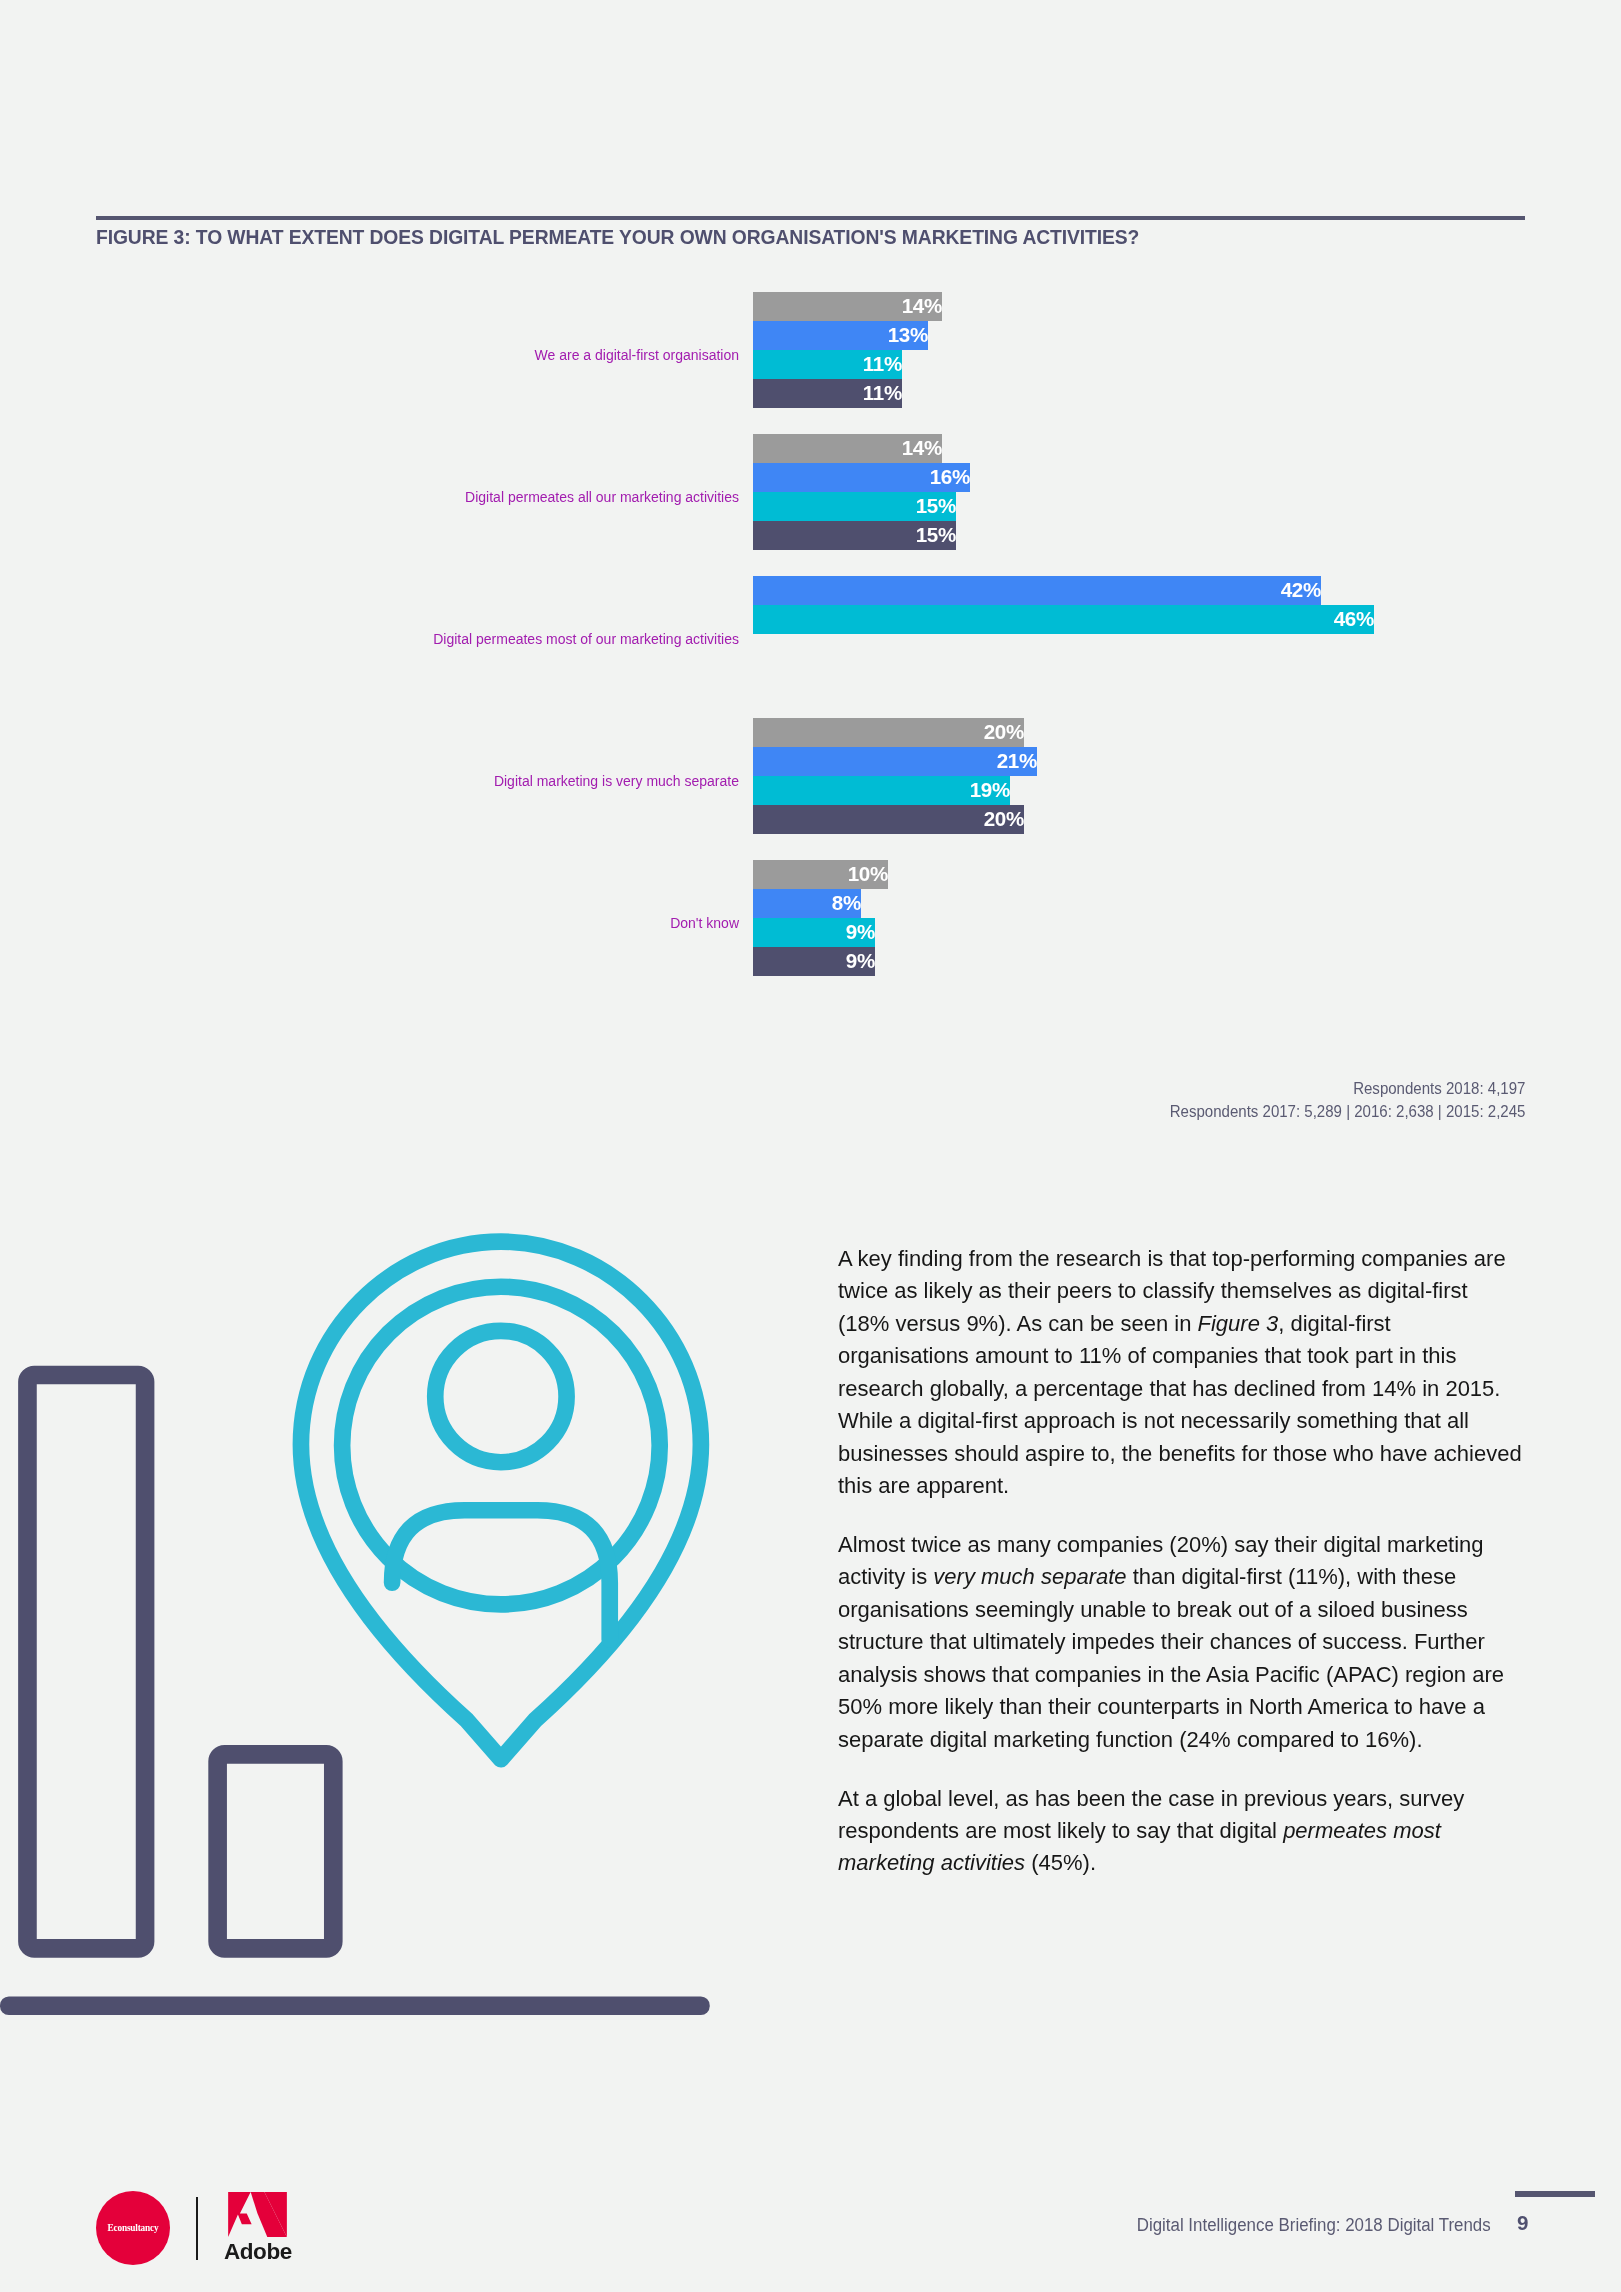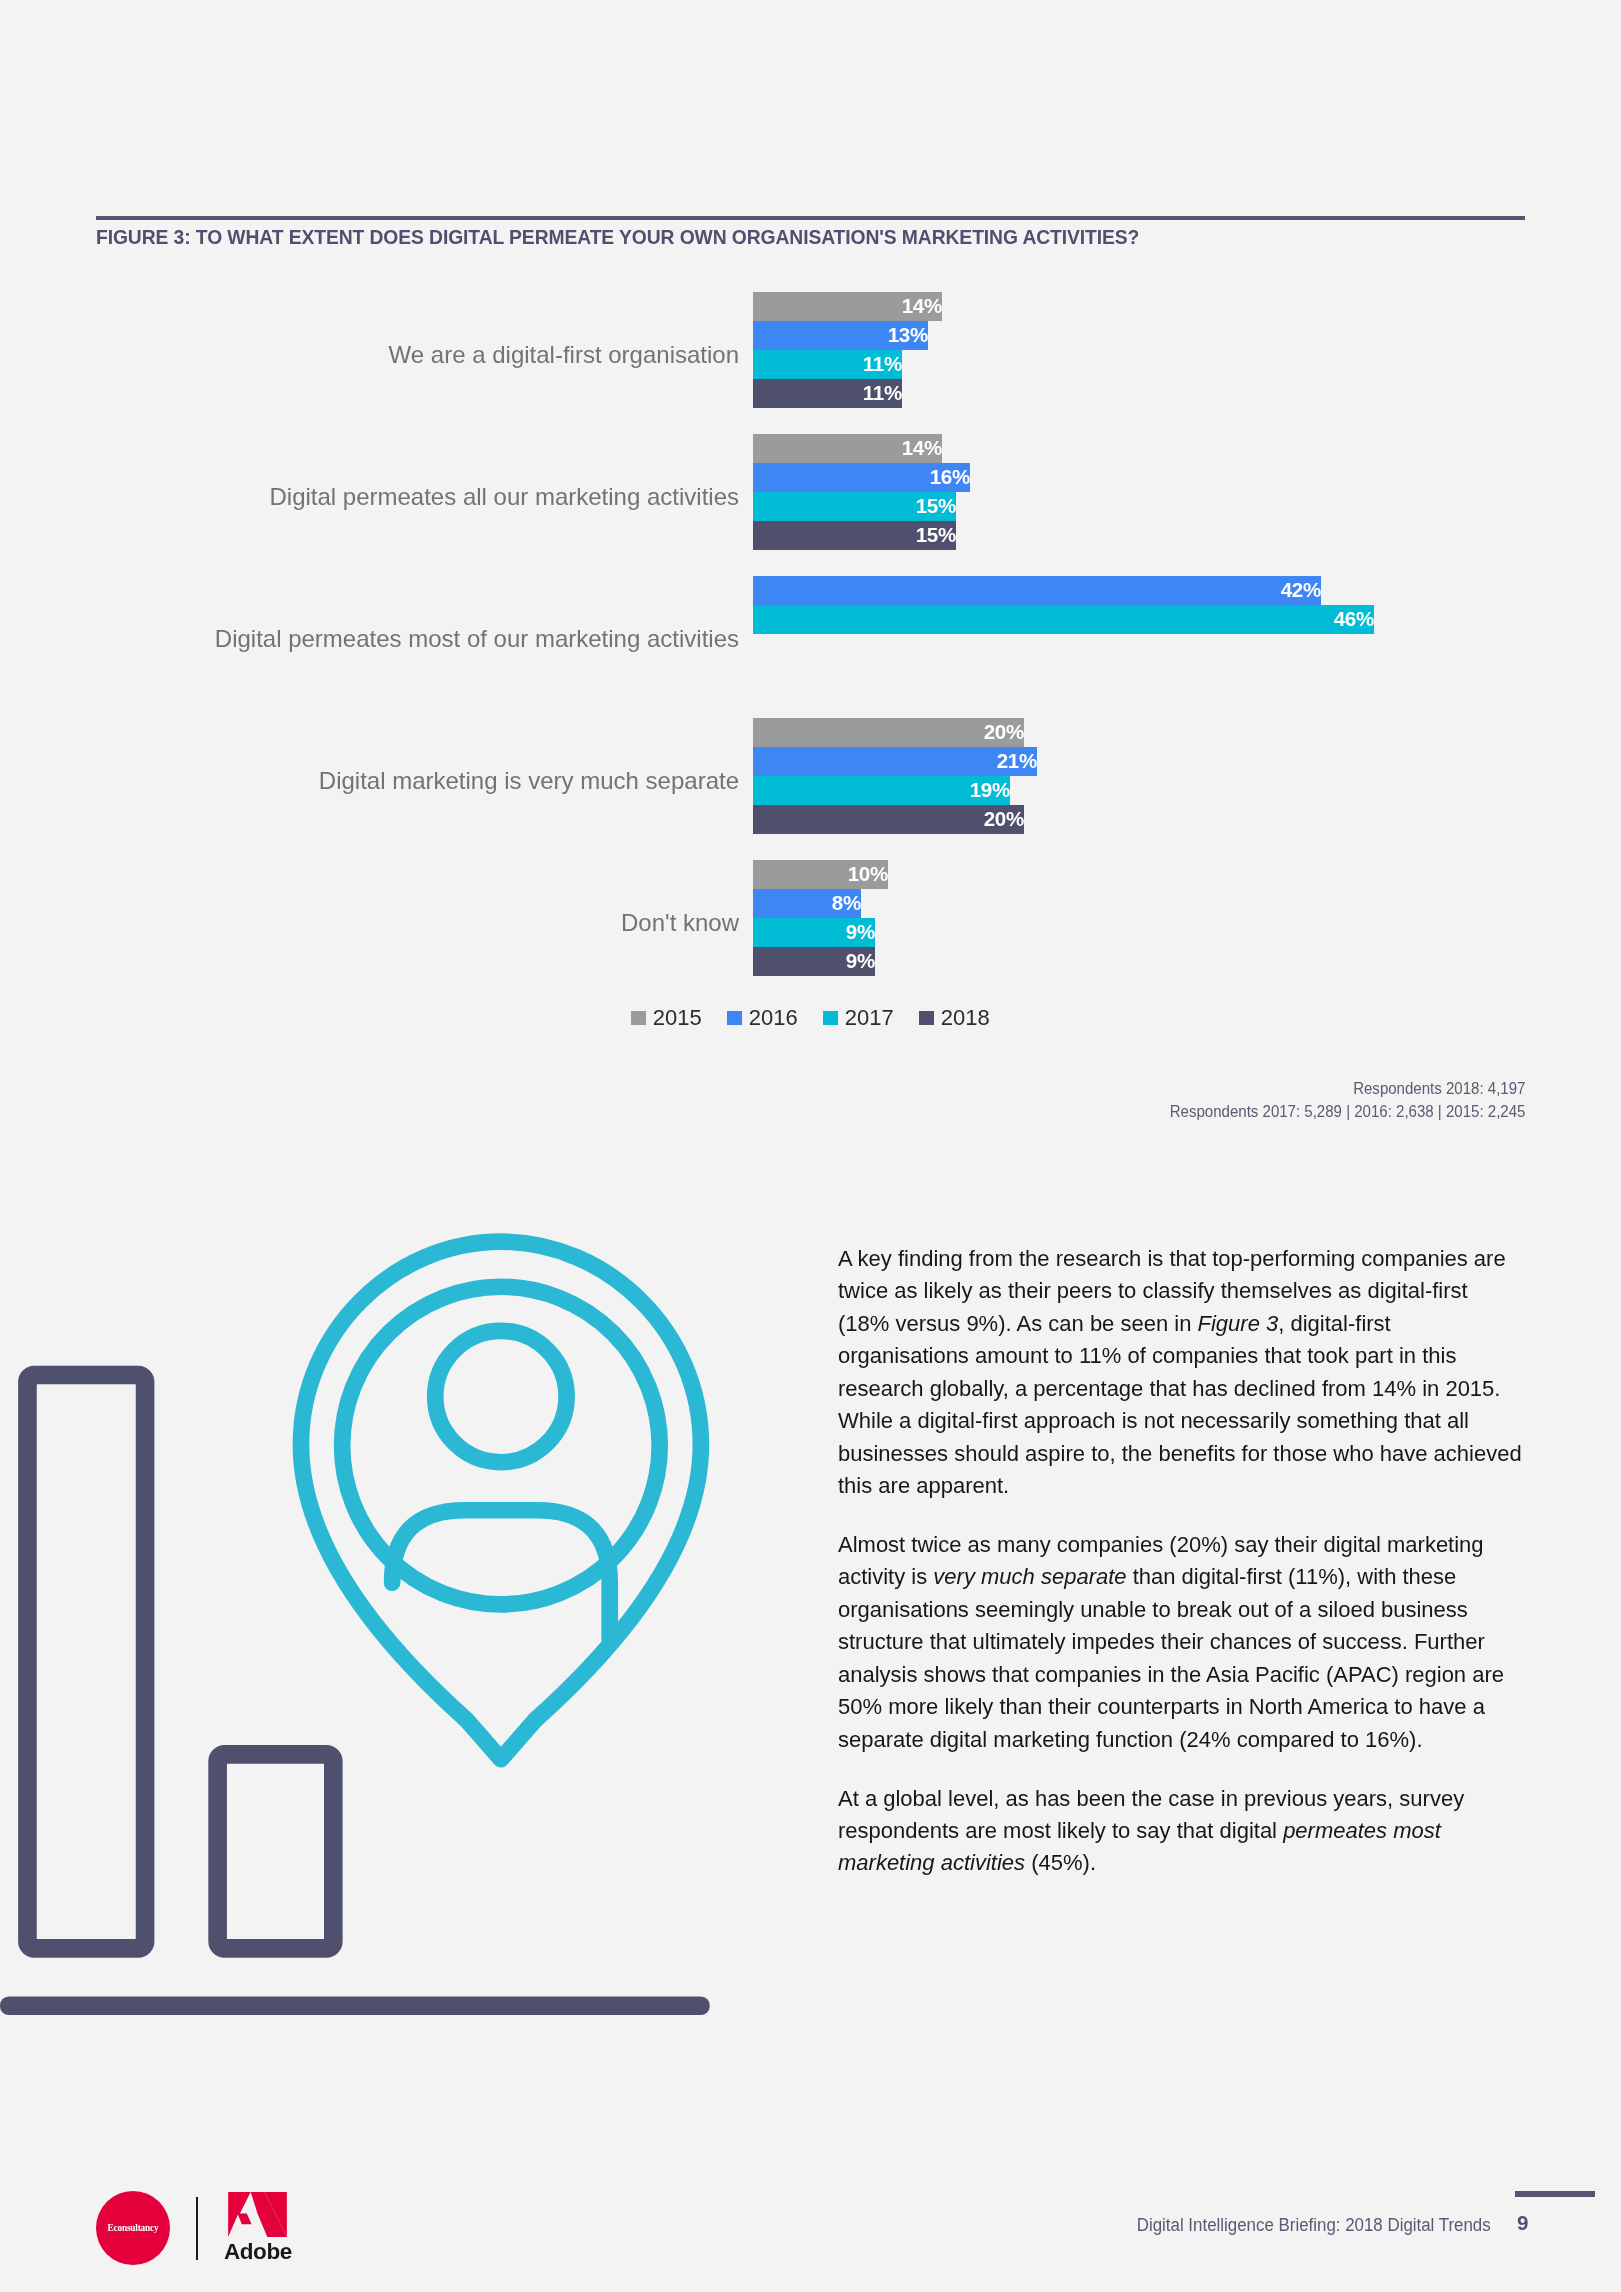--- a/index.html
+++ b/index.html
@@ -22,21 +22,21 @@
     color: #4f4f6e; white-space: nowrap;
     transform: scaleX(0.965); transform-origin: left center;
   }
 
   
   .chart { position: absolute; left: 0; top: 284px; width: 1621px; }
   .grp { position: relative; height: 142px; }
   .grp-label {
     position: absolute; right: 882px; top: 50%;
     transform: translateY(-50%);
-    font-size: 24px; color: #737373; white-space: nowrap;
+    font-size: 14px; color: #a21caf; white-space: nowrap;
     text-align: right;
   }
   .bars { position: absolute; left: 753px; top: 7.8px; }
   .bar {
     position: relative; height: 29px; margin-bottom: 0px;
     display: flex; align-items: center; justify-content: flex-end;
   }
   .bar .val {
     font-size: 20.6px; font-weight: bold; color: #ffffff;
     padding-right: 0; line-height: 1; letter-spacing: -0.3px;
@@ -190,38 +190,20 @@
             <span class="val">9%</span>
           </div>
         <div class="bar s2018" style="width:122px">
             <span class="val">9%</span>
           </div>
       </div>
     </div>
 
   </div>
 
-  <div class="legend">
-    <div class="legend-item">
-      <span class="legend-swatch" style="background:#9b9b9b"></span>
-      <span class="legend-label">2015</span>
-    </div>
-    <div class="legend-item">
-      <span class="legend-swatch" style="background:#3f86f5"></span>
-      <span class="legend-label">2016</span>
-    </div>
-    <div class="legend-item">
-      <span class="legend-swatch" style="background:#00bcd4"></span>
-      <span class="legend-label">2017</span>
-    </div>
-    <div class="legend-item">
-      <span class="legend-swatch" style="background:#4f4f6e"></span>
-      <span class="legend-label">2018</span>
-    </div>
-  </div>
 
   <div class="respondents">
     <div>Respondents 2018: 4,197</div>
     <div>Respondents 2017: 5,289 | 2016: 2,638 | 2015: 2,245</div>
   </div>
 
   <div class="illus">
     <svg width="745" height="804" viewBox="0 0 760 820">
       <g fill="none" stroke="#4f4f6e" stroke-width="19" stroke-linejoin="round">
         <rect x="28" y="158" width="120" height="585" rx="7"></rect>

